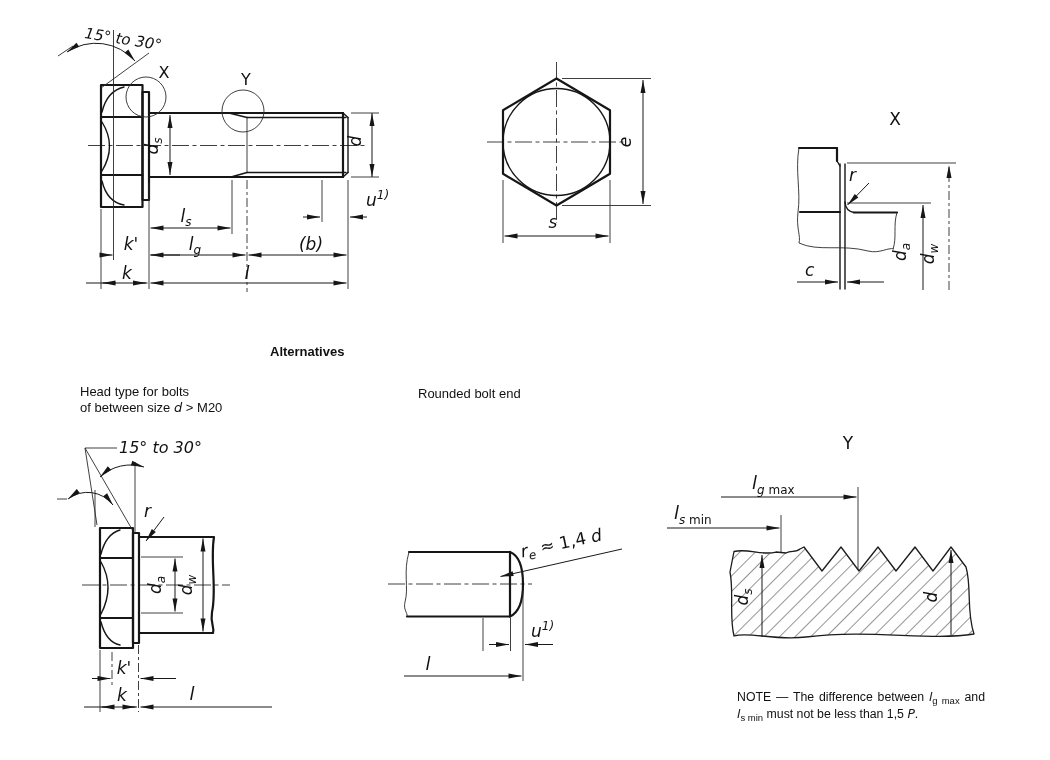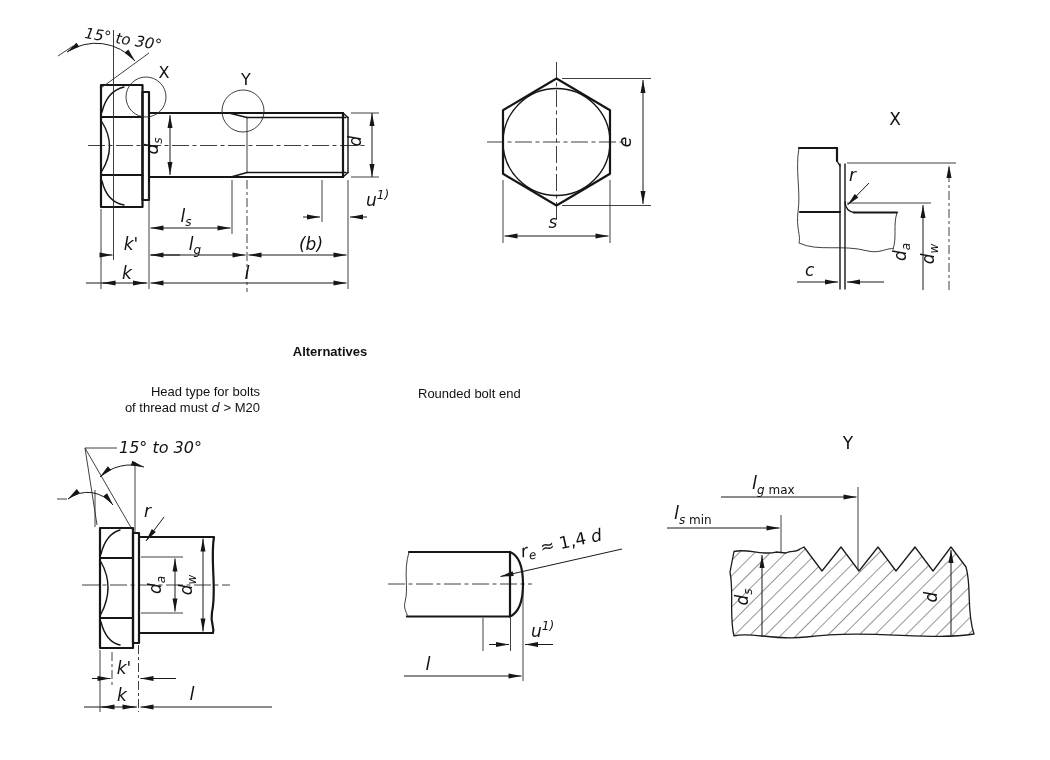--- a/index.html
+++ b/index.html
@@ -253,25 +253,35 @@
       <line class="dim" x1="762" y1="637" x2="762" y2="555" marker-end="url(#ar)"></line>
       <line class="dim" x1="951" y1="635" x2="951" y2="550" marker-end="url(#ar)"></line>
     </g>
     <text class="symBig" x="752" y="489"><tspan>l</tspan><tspan class="symS" dy="5">g</tspan><tspan dy="0" style="font-style:normal;font-size:12px"> max</tspan></text>
     <text class="symBig" x="674" y="519"><tspan>l</tspan><tspan class="symS" dy="5">s</tspan><tspan dy="0" style="font-style:normal;font-size:12px"> min</tspan></text>
     <text class="sym" transform="rotate(-90 748 597)" x="748" y="597" text-anchor="middle"><tspan>d</tspan><tspan class="symS" dy="4">s</tspan></text>
     <text class="sym" transform="rotate(-90 937 597)" x="937" y="597" text-anchor="middle">d</text>
   </g>
 </svg>
 
-<div class="cap b" style="left:270px;top:344px;width:120px;text-align:center;">Alternatives</div>
-
-<div class="cap" style="left:80px;top:384px;width:180px;text-align:right;">
+<div class="cap b" style="left:270px;top:344px;width:120px;">Alternatives</div>
+
+<div class="cap" style="left:80px;top:384px;width:180px;text-align:left;">
   <span>Head type for bolts</span><br>
-  <span>of thread must</span>
+  <span>of between size</span>
   <i style="font-family:'DejaVu Sans',sans-serif;">d</i>
   <span>&gt; M20</span>
 </div>
 
 <div class="cap" style="left:418px;top:386px;width:160px;">Rounded bolt end</div>
 
-
+<div class="note">
+  <span>NOTE</span>
+  <span>—</span>
+  <span>The difference between</span>
+  <i>l</i><sub>g max</sub>
+  <span>and</span>
+  <i>l</i><sub>s min</sub>
+  <span>must not be less than 1,5</span>
+  <i>P</i><span>.</span>
 </div>
 
+</div>
+
 </body></html>

